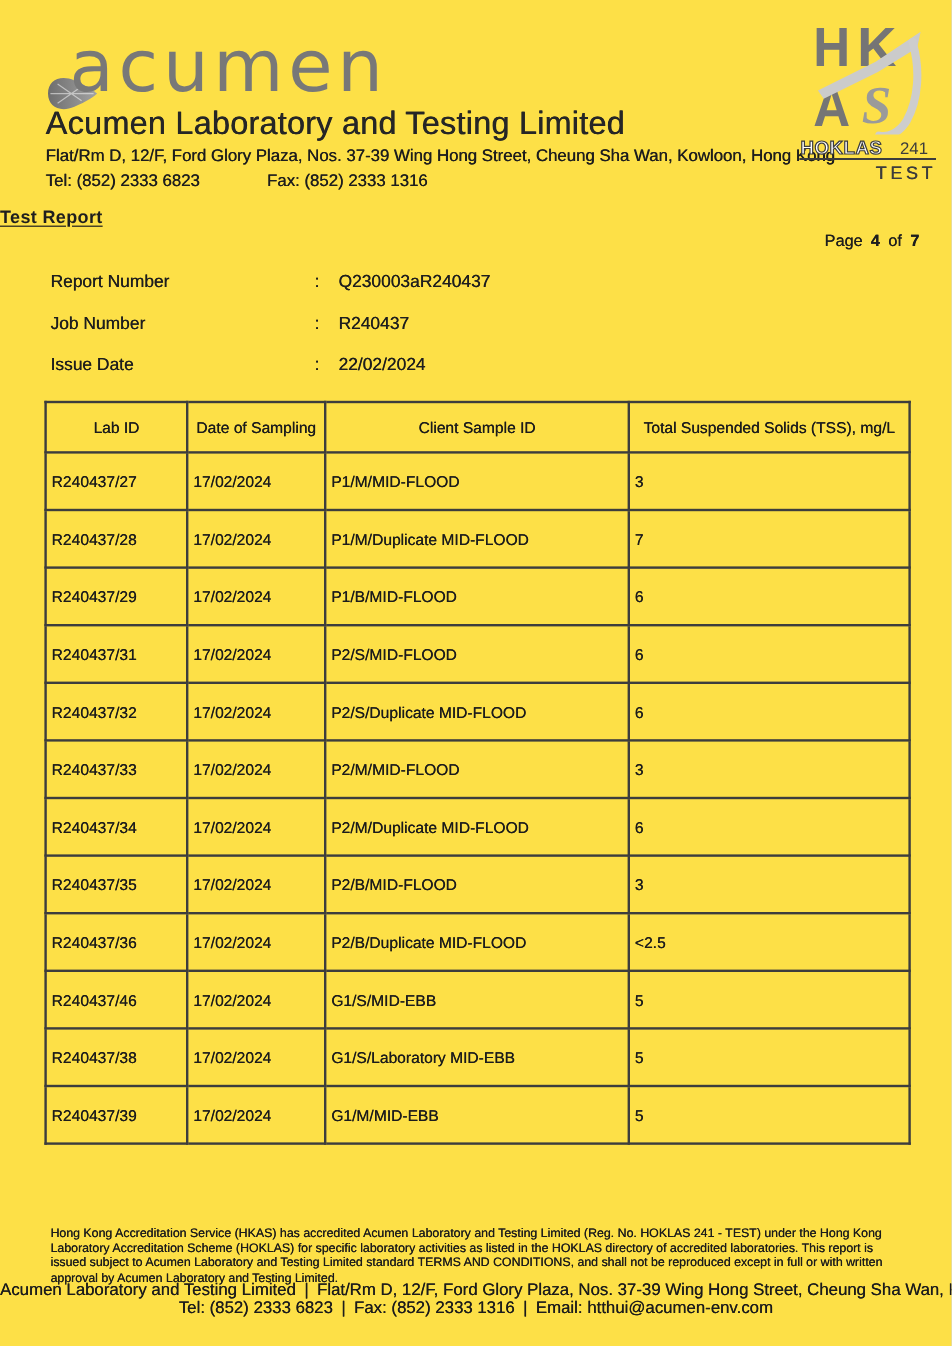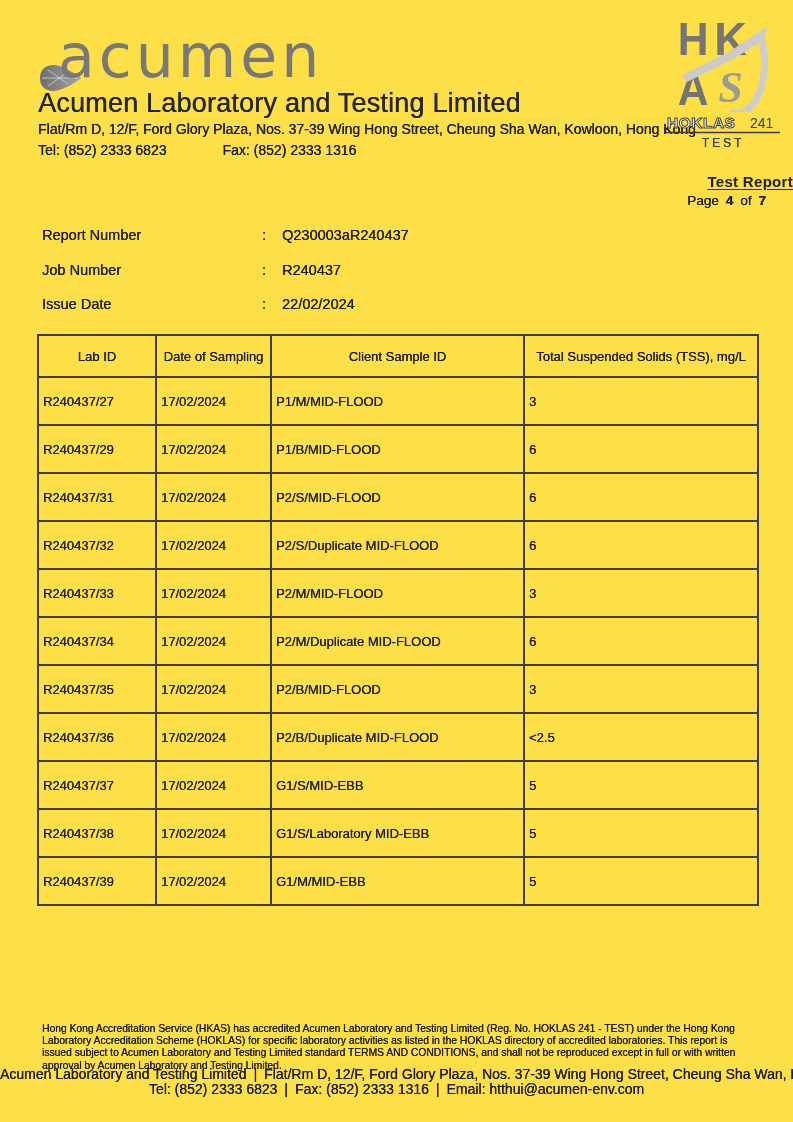--- a/index.html
+++ b/index.html
@@ -27,26 +27,26 @@
     text-shadow:0.3px 0 0 currentColor; white-space:nowrap;
   }
   .telfax { position:absolute; left:38px; top:142px; font-size:14px; text-shadow:0.3px 0 0 currentColor; }
   .telfax .fax { margin-left:56px; }
 
   
   .hkas { position:absolute; left:666px; top:12px; width:126px; }
   .hkas-letters { display:block; width:112px; height:100px; }
   .hoklas-line { display:block; width:122px; height:20px; margin-top:2px; }
   .hkas-test {
-    width:114px; text-align:center; font-size:12px; letter-spacing:3px;
+    width:114px; text-align:right; font-size:15px; letter-spacing:3px;
     color:#3c3c3c; margin-top:2px; text-shadow:0.3px 0 0 currentColor;
   }
 
   
-  .report-title { position:absolute; top:173px; left:0; width:100%; text-align:right; }
+  .report-title { position:absolute; top:173px; left:0; width:100%; text-align:left; }
   .report-title span {
     font-size:15px; font-weight:bold; text-decoration:underline;
     text-underline-offset:2px; letter-spacing:0.3px;
   }
   .page-indicator {
     position:absolute; top:193px; right:27px; font-size:13.5px;
     display:inline-flex; gap:7px; text-shadow:0.2px 0 0 currentColor;
   }
   .page-indicator .num { font-weight:bold; }
 
@@ -169,20 +169,26 @@
         </tr>
     </thead>
     <tbody>
         <tr>
           <td>R240437/27</td>
           <td>17/02/2024</td>
           <td>P1/M/MID-FLOOD</td>
           <td>3</td>
         </tr>
         <tr>
+          <td>R240437/28</td>
+          <td>17/02/2024</td>
+          <td>P1/M/Duplicate MID-FLOOD</td>
+          <td>7</td>
+        </tr>
+        <tr>
           <td>R240437/29</td>
           <td>17/02/2024</td>
           <td>P1/B/MID-FLOOD</td>
           <td>6</td>
         </tr>
         <tr>
           <td>R240437/31</td>
           <td>17/02/2024</td>
           <td>P2/S/MID-FLOOD</td>
           <td>6</td>
@@ -211,21 +217,21 @@
           <td>P2/B/MID-FLOOD</td>
           <td>3</td>
         </tr>
         <tr>
           <td>R240437/36</td>
           <td>17/02/2024</td>
           <td>P2/B/Duplicate MID-FLOOD</td>
           <td>&lt;2.5</td>
         </tr>
         <tr>
-          <td>R240437/37</td>
+          <td>R240437/46</td>
           <td>17/02/2024</td>
           <td>G1/S/MID-EBB</td>
           <td>5</td>
         </tr>
         <tr>
           <td>R240437/38</td>
           <td>17/02/2024</td>
           <td>G1/S/Laboratory MID-EBB</td>
           <td>5</td>
         </tr>

